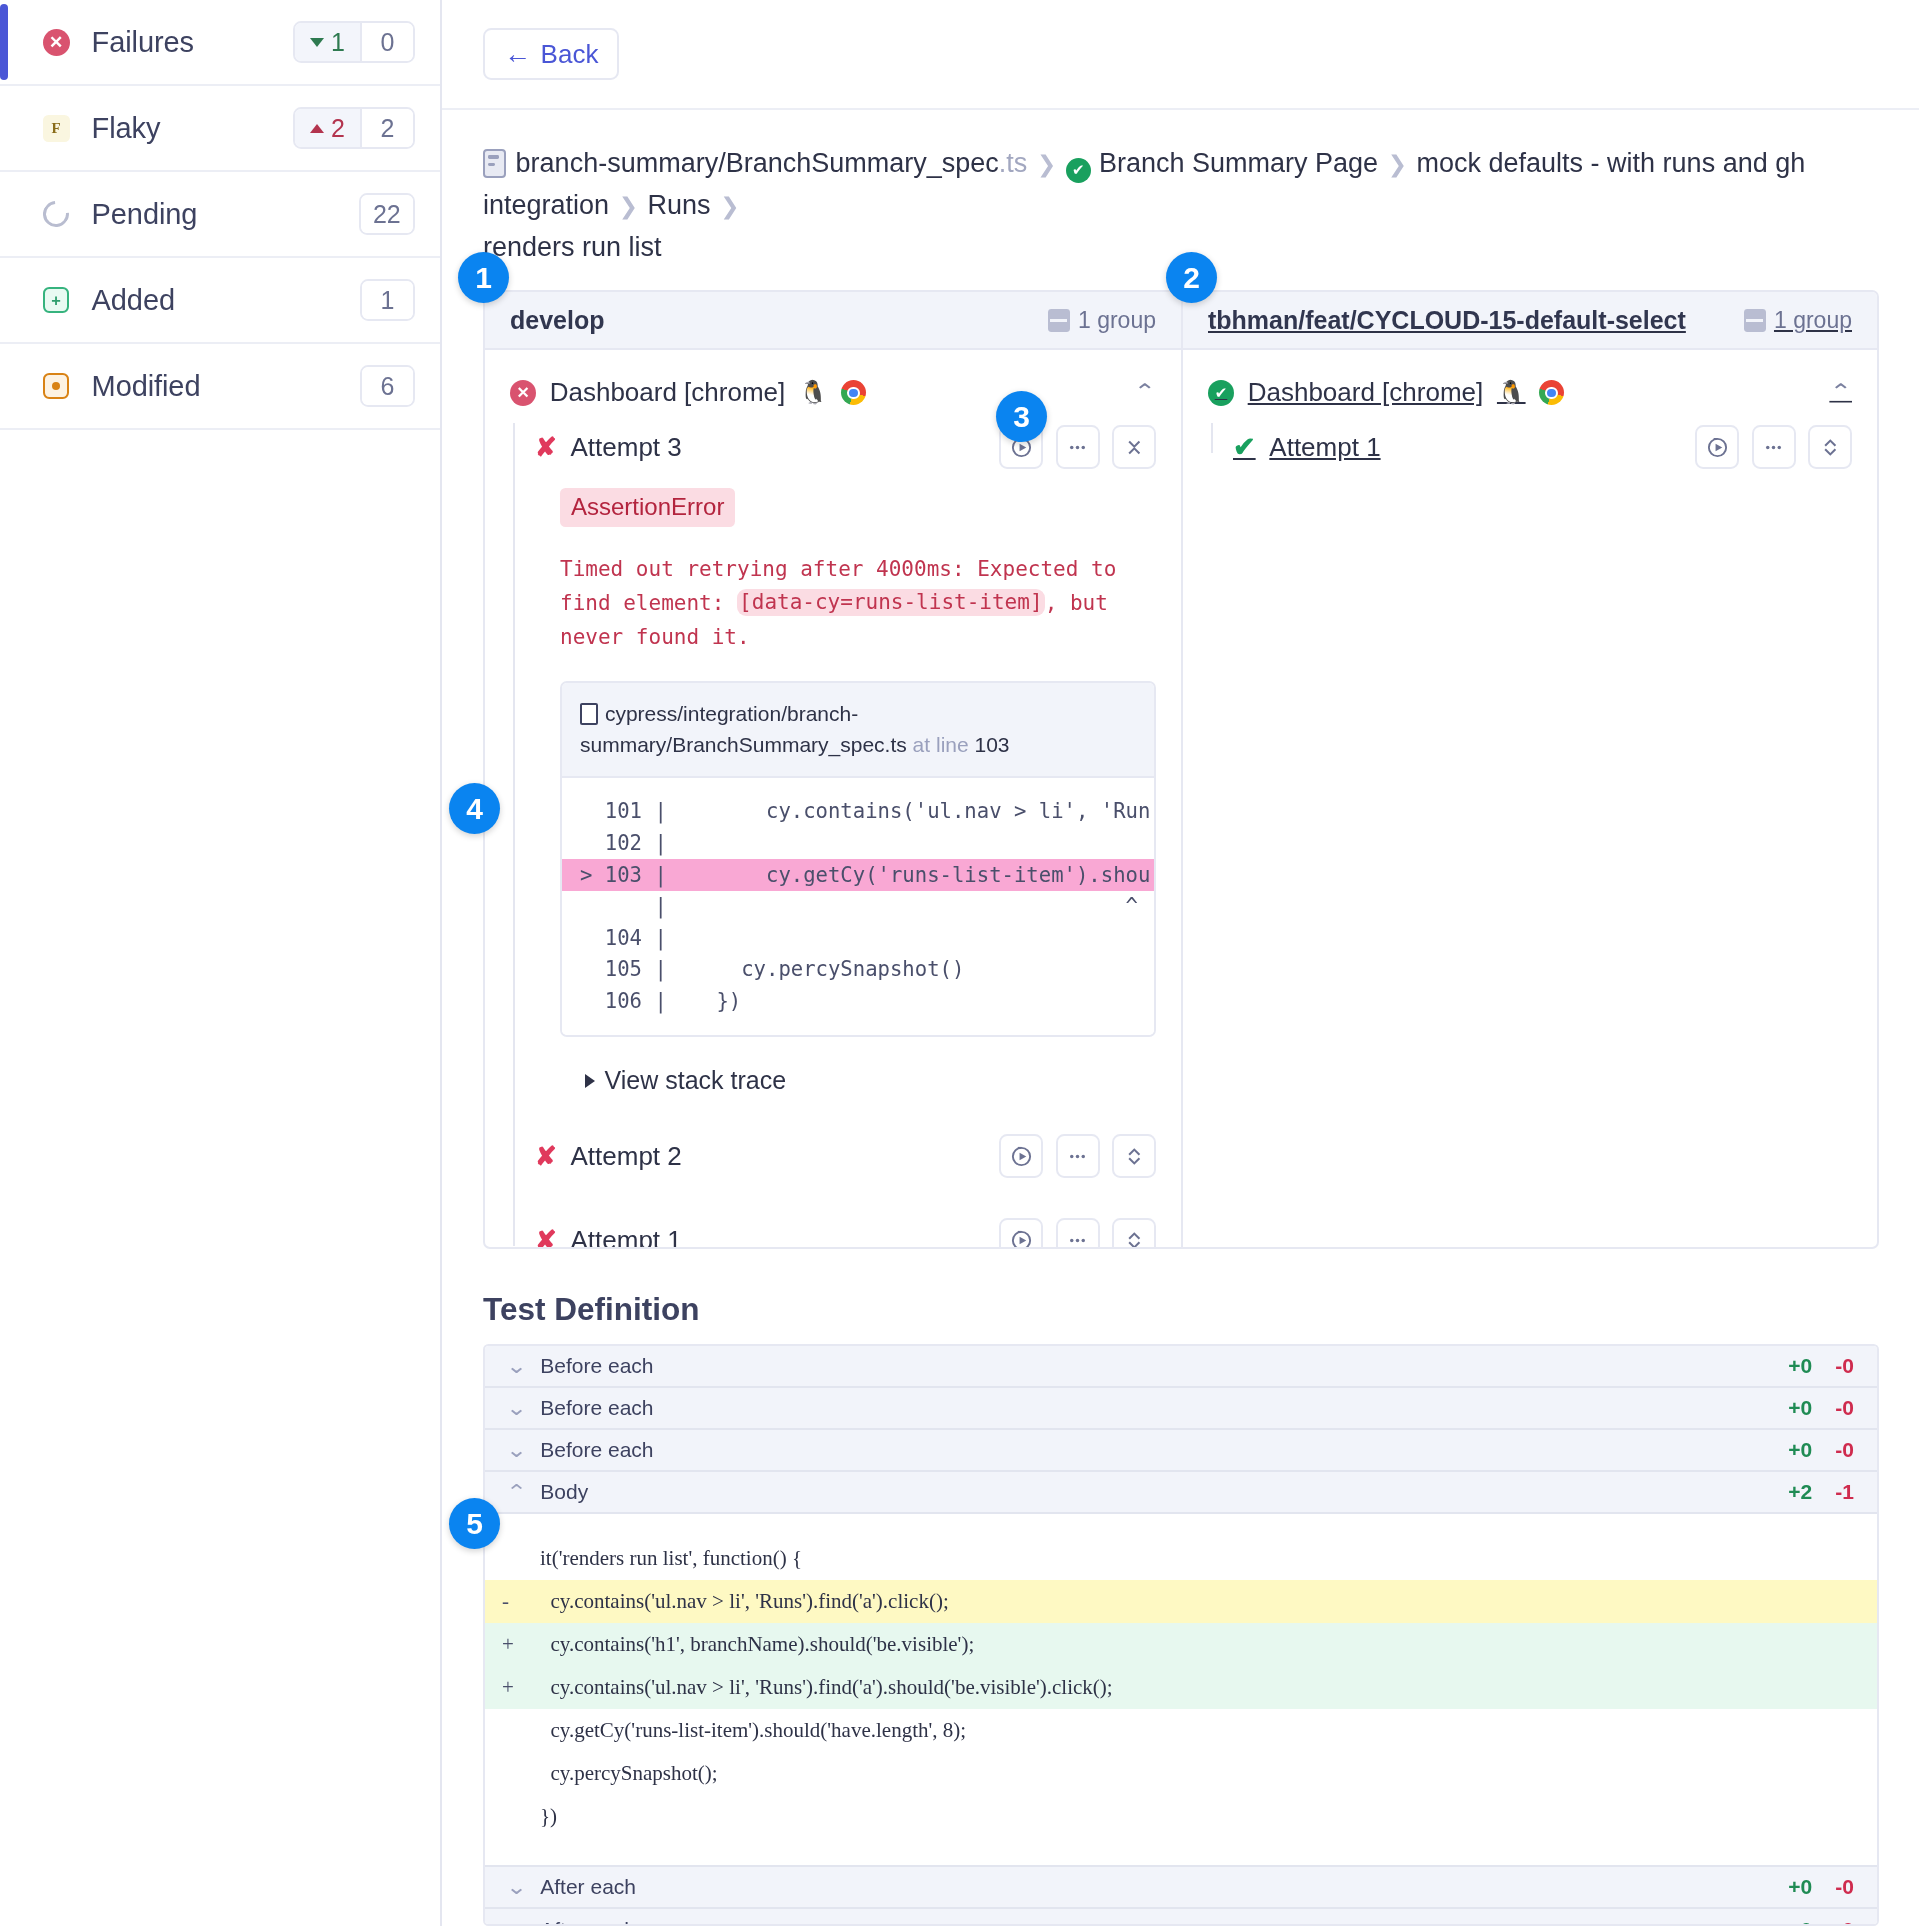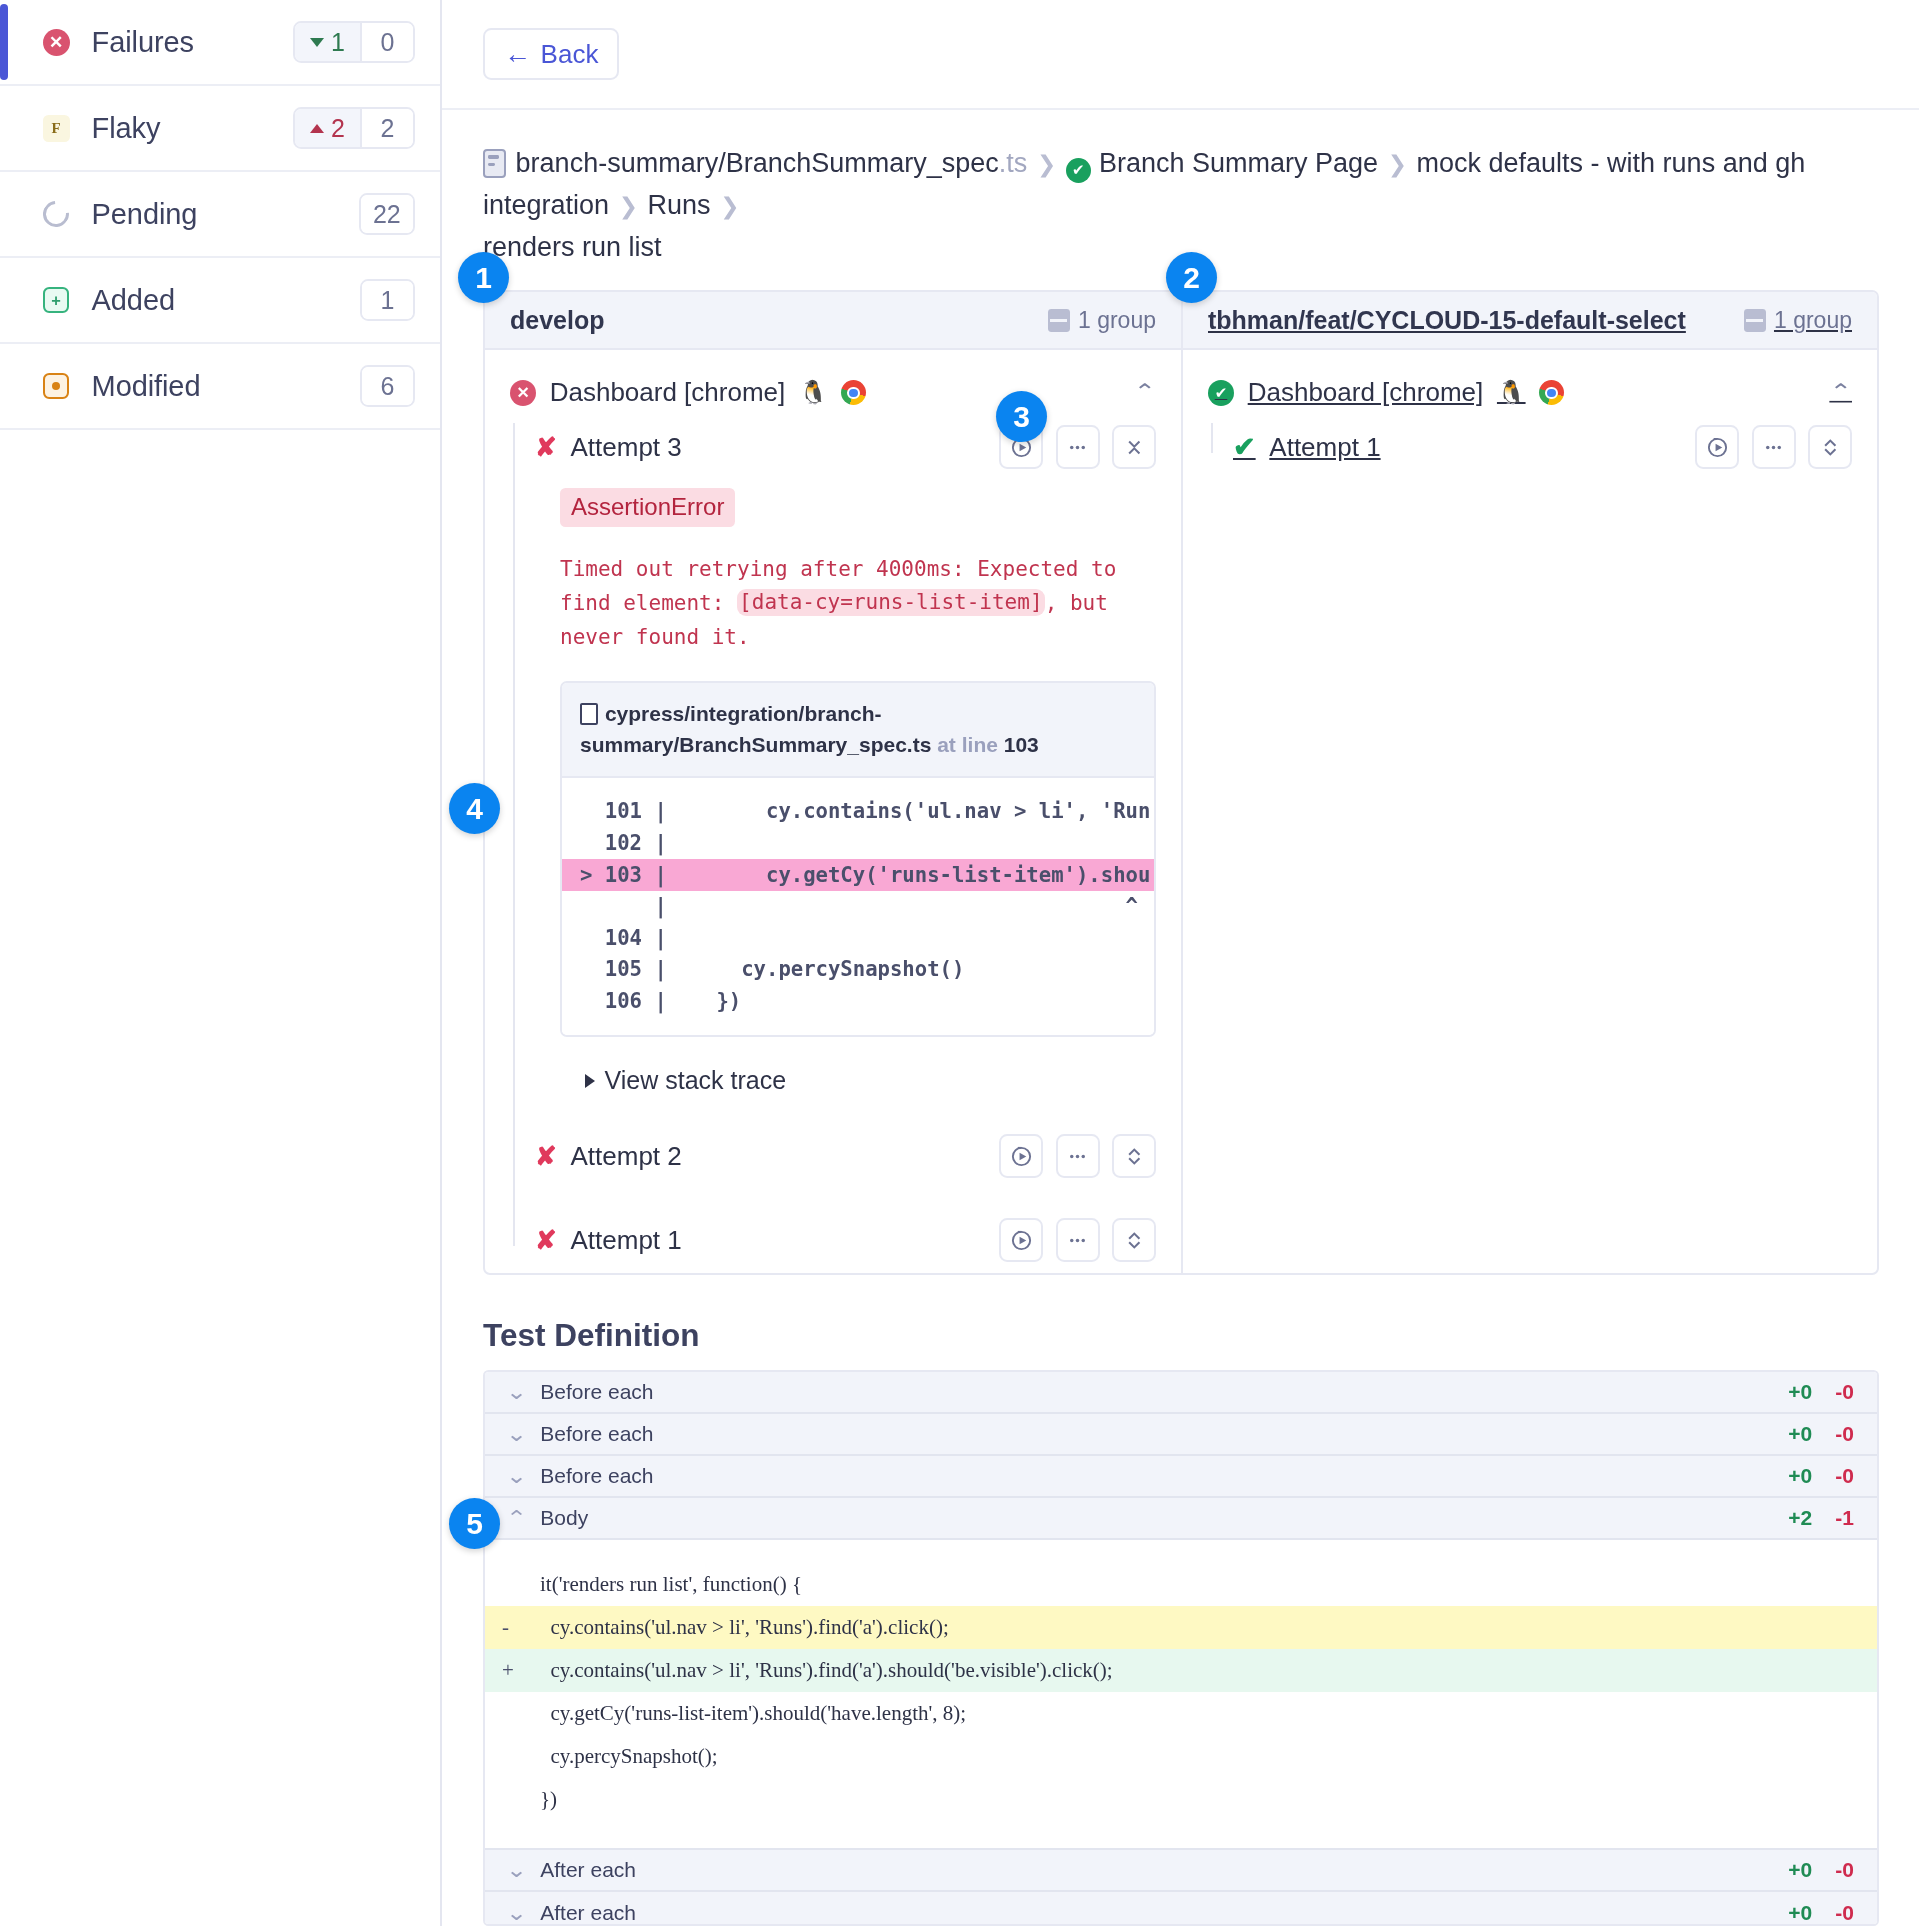--- a/index.html
+++ b/index.html
@@ -294,21 +294,20 @@
     max-width: 624px;
   }
   .err-msg .hl { background: #fbdce3; border-radius: 9px; padding: 1.4px 2.1px; }
 
   .snippet {
     margin-top: 27px;
     border: 2.1px solid #e6e8f2;
     border-radius: 6.9px;
     overflow: hidden;
     max-width: 617px;
-    font-weight: bold;
   }
   .snip-head {
     background: #f2f4fa;
     padding: 15px 18px;
     font-size: 21px;
     line-height: 1.5;
     color: #2e3247;
     border-bottom: 2.1px solid #e6e8f2;
   }
   .snip-head .fico {
@@ -692,20 +691,21 @@
         <span class="td-label">Body</span>
         <span class="td-counts">
           <span class="plus">+2</span>
           <span class="minus">-1</span>
         </span>
       </div>
 
       <div class="td-code">
         <div class="code-line"><span class="mark"></span><span>it('renders run list', function() {</span></div>
         <div class="code-line del"><span class="mark">-</span><span>  cy.contains('ul.nav &gt; li', 'Runs').find('a').click();</span></div>
+        <div class="code-line add"><span class="mark">+</span><span>  cy.contains('h1', branchName).should('be.visible');</span></div>
         <div class="code-line add"><span class="mark">+</span><span>  cy.contains('ul.nav &gt; li', 'Runs').find('a').should('be.visible').click();</span></div>
         <div class="code-line"><span class="mark"></span><span>  cy.getCy('runs-list-item').should('have.length', 8);</span></div>
         <div class="code-line"><span class="mark"></span><span>  cy.percySnapshot();</span></div>
         <div class="code-line"><span class="mark"></span><span>})</span></div>
       </div>
 
       <div class="td-row">
         <span class="td-chev">⌄</span>
         <span class="td-label">After each</span>
         <span class="td-counts">

